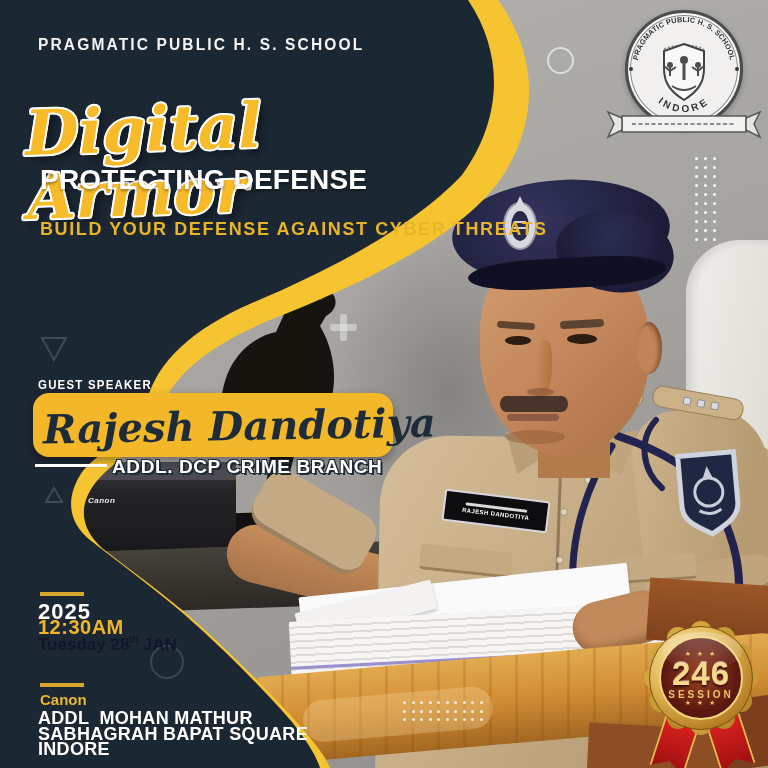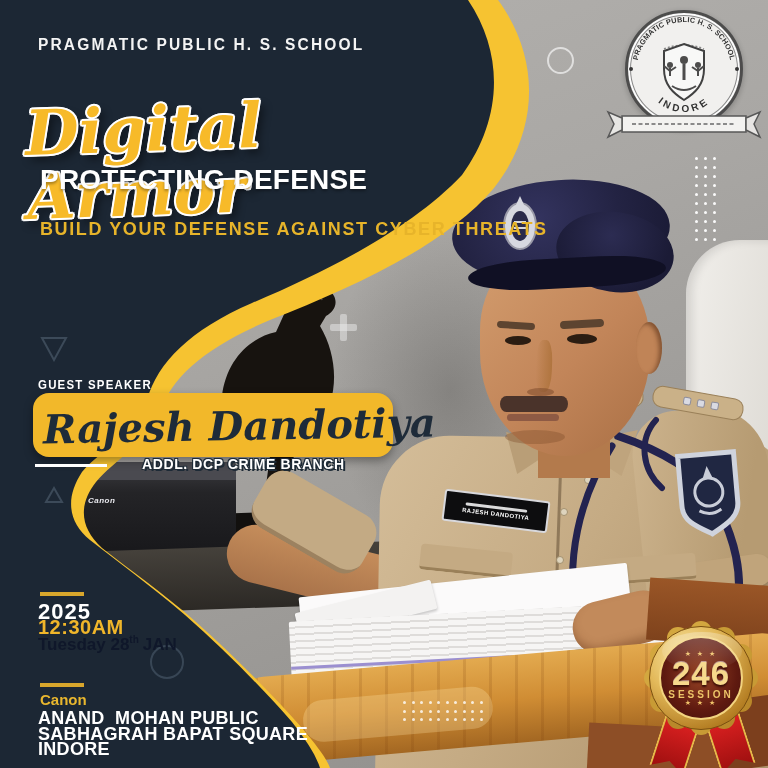--- a/index.html
+++ b/index.html
@@ -106,22 +106,22 @@
   .subtitle{position:absolute;left:40px;top:165px;color:#fff;font-weight:800;font-size:28px;line-height:29px;
     letter-spacing:.2px;text-shadow:0 2px 3px rgba(0,0,0,.35);}
   .tagline{position:absolute;left:40px;top:219px;color:#e7b42a;font-weight:bold;font-size:18px;letter-spacing:1.6px;}
   .guest-label{position:absolute;left:38px;top:377px;color:#fff;font-weight:700;font-size:13px;letter-spacing:1.4px;
     transform:scaleX(.88);transform-origin:left;}
   .name-box{position:absolute;left:33px;top:393px;width:360px;height:64px;border-radius:16px;background:#f2b82a;
     box-shadow:0 4px 10px rgba(0,0,0,.35);display:flex;align-items:center;padding-left:10px;}
   .name-script{font-family:"DejaVu Serif",serif;font-style:italic;font-weight:bold;font-size:40px;color:#1e2b39;
     transform:rotate(-1deg);white-space:nowrap;}
   .addl-rule{position:absolute;left:35px;top:464px;width:72px;height:3px;background:#fff;}
-  .designation{position:absolute;left:112px;top:456px;color:#fff;font-weight:800;font-size:14px;letter-spacing:.6px;
-    text-shadow:2px 2px 0 #1d2a36,-1px 1px 0 #1d2a36,1px -1px 0 #1d2a36,-1px -1px 0 #1d2a36;margin-left:30px;}
+  .designation{position:absolute;left:112px;top:456px;color:#fff;font-weight:800;font-size:19px;letter-spacing:.6px;
+    text-shadow:2px 2px 0 #1d2a36,-1px 1px 0 #1d2a36,1px -1px 0 #1d2a36,-1px -1px 0 #1d2a36;}
   .gold-rule{position:absolute;width:44px;height:3.5px;background:#d8a62c;}
   .year{position:absolute;left:38px;top:599px;color:#fff;font-weight:800;font-size:22px;letter-spacing:1px;}
   .time{position:absolute;left:38px;top:616px;color:#f0b62a;font-weight:800;font-size:20px;letter-spacing:.5px;}
   .date-line{position:absolute;left:38px;top:634px;color:#0f172a;font-weight:600;font-size:17px;}
   .date-line sup{font-size:10px;}
   .date-line .mon{margin-left:4px;}
   .venue-label{position:absolute;left:40px;top:691px;color:#e9b72e;font-weight:bold;font-size:15px;}
   .venue-lines{position:absolute;left:38px;top:711px;color:#fff;font-weight:800;font-size:18px;line-height:15.5px;
     letter-spacing:.3px;}
   .venue-lines div{white-space:pre;}
@@ -360,21 +360,21 @@
   <div class="gold-rule" style="left:40px;top:592px;"></div>
   <div class="year">2025</div>
   <div class="time">12:30AM</div>
   <div class="date-line">
     <span>Tuesday 28</span><sup>th</sup><span class="mon">JAN</span>
   </div>
 
   <div class="gold-rule" style="left:40px;top:683px;"></div>
   <div class="venue-label">Canon</div>
   <div class="venue-lines">
-    <div>ANAND  MOHAN PUBLIC</div>
+    <div>ADDL  MOHAN MATHUR</div>
     <div>SABHAGRAH BAPAT SQUARE</div>
     <div>INDORE</div>
   </div>
 
   <div class="logo">
     <div class="logo-circle"></div>
     <svg width="156" height="136" viewBox="0 0 156 136">
       <defs>
         <path id="arcTop" d="M 31,61 A 47,47 0 1 1 125,61"></path>
         <path id="arcBottom" d="M 38,64 A 40,40 0 0 0 118,64"></path>

